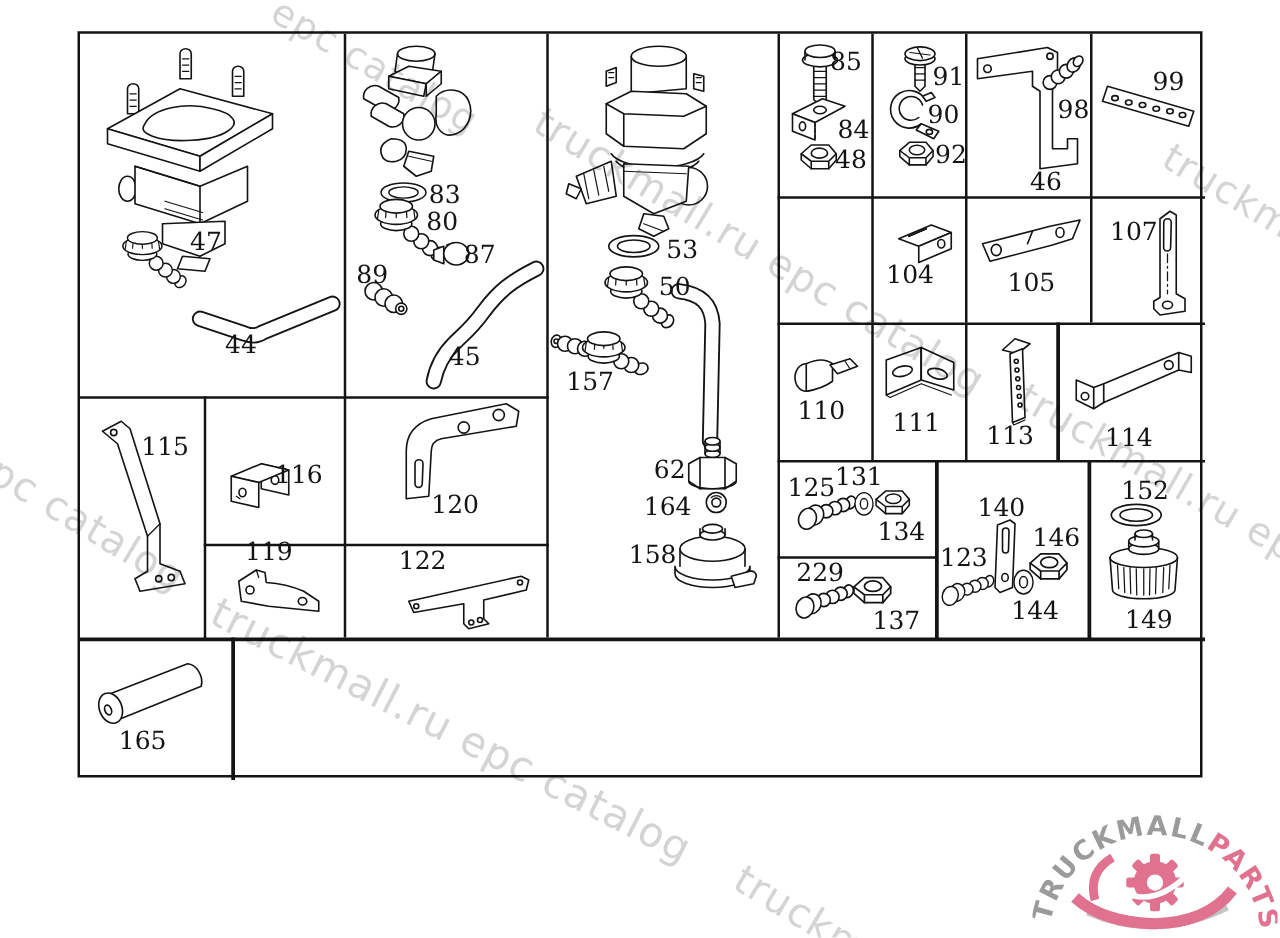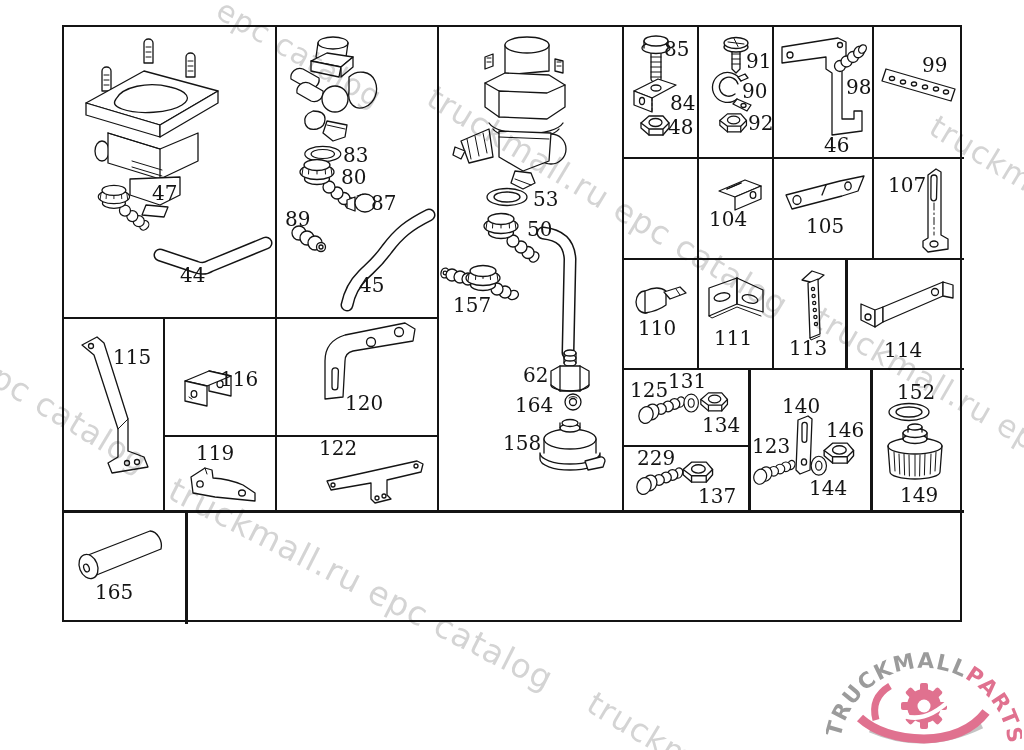--- a/index.html
+++ b/index.html
@@ -475,21 +475,21 @@
       <path d="M32,4 L54,9 L54,29 L32,24 Z"></path>
       <ellipse cx="43" cy="17" rx="3" ry="3.5"></ellipse>
       <path d="M8,14 L32,4 L54,9 L30,19 Z"></path>
       <path d="M8,14 L30,19 L30,39 L8,34 Z"></path>
       <ellipse cx="17" cy="27" rx="2.8" ry="3.4"></ellipse>
       <path class="thin" d="M12,30 l3,2"></path>
     </svg>
     <span class="pl" style="left:55px;top:50px">116</span>
   </div>
 
-  <div class="cell" style="left:101px;top:412px;width:130px;height:73px">
+  <div class="cell" style="left:101px;top:400px;width:130px;height:73px">
     <svg class="part" style="left:20px;top:24px" width="78" height="46" viewBox="0 0 78 46">
       <path d="M6,14 L20,5 L27,7 L28,15 Q44,16 58,22 L70,30 L70,38 L30,34 L8,30 Z"></path>
       <circle cx="15" cy="21" r="3.2"></circle>
         <ellipse cx="57" cy="30" rx="3.4" ry="3"></ellipse>
       <path class="thin" d="M20,5 l2,6"></path>
     </svg>
     <span class="pl" style="left:31px;top:4px">119</span>
   </div>
 
   <div class="cell" style="left:213px;top:280px;width:160px;height:116px">

